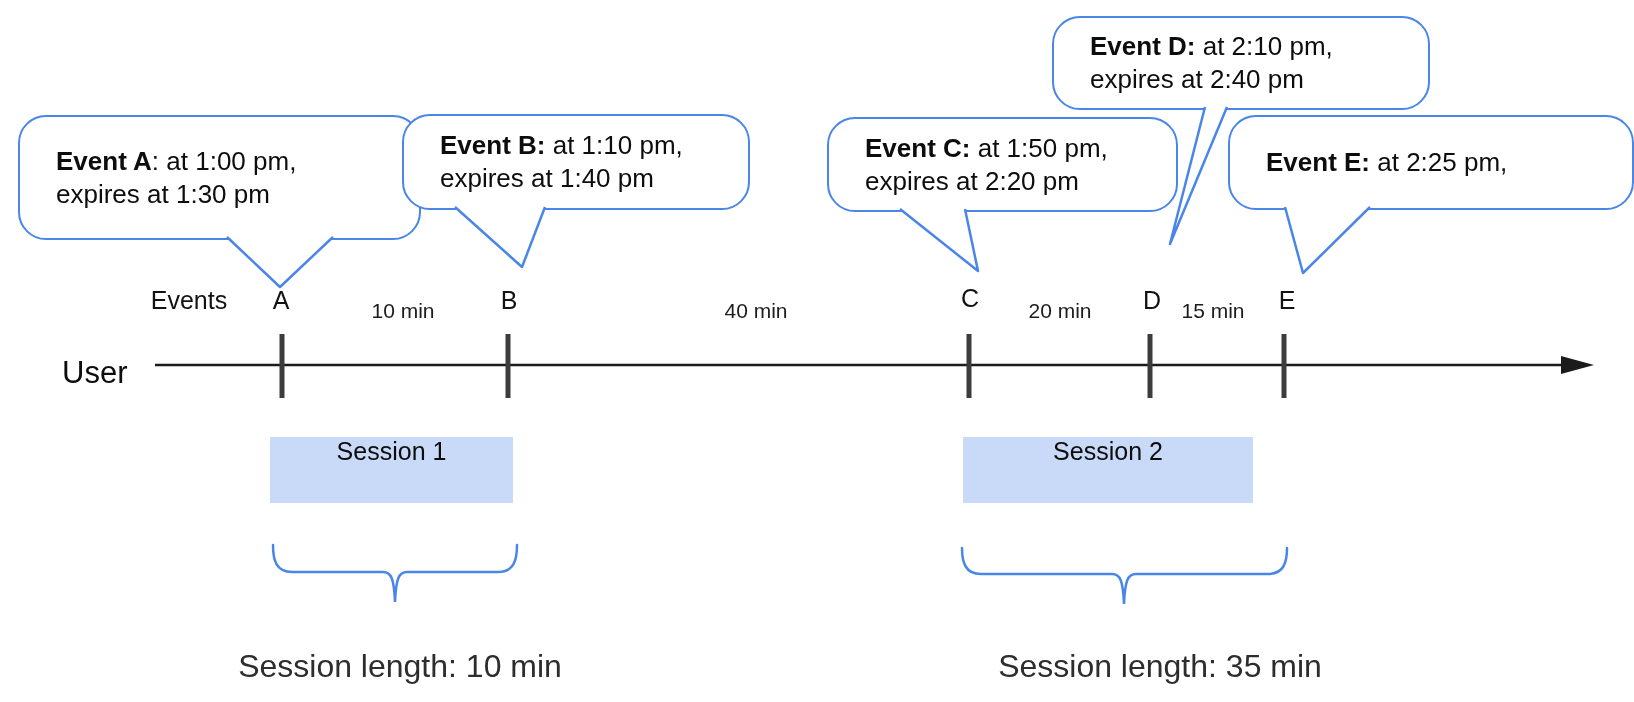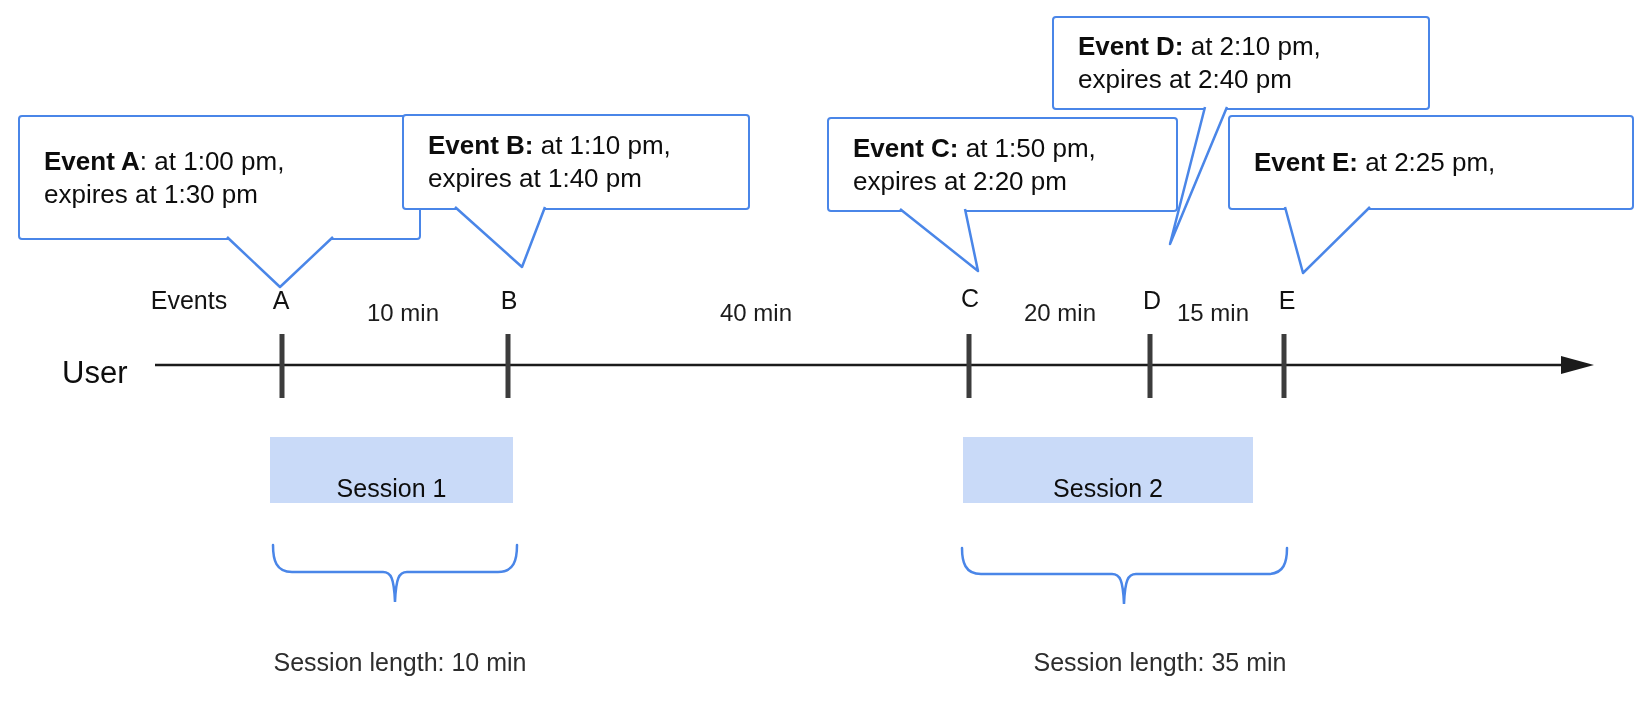--- a/index.html
+++ b/index.html
@@ -11,39 +11,39 @@
   }
   *{margin:0;padding:0;box-sizing:border-box}
   html,body{background:#fff}
   body{font-family:"Liberation Sans", sans-serif; color:#111;}
   #stage{position:relative;width:1634px;height:702px;background:#fff;overflow:hidden}
 
   .bubble{
     position:absolute;
     background:#fff;
     border:2.5px solid var(--bubble-border);
-    border-radius:4px;
+    border-radius:28px;
     display:flex;flex-direction:column;justify-content:center;
-    padding:0 8px 0 24px;
+    padding:0 8px 0 36px;
     font-size:26px;line-height:33px;color:#0d0d0d;
   }
   .bubble .b{font-weight:bold}
   .bubble .nl{display:block}
 
   .lbl{position:absolute;transform:translateX(-50%);white-space:nowrap;color:#121212}
   .ev{font-size:25px}
-  .iv{font-size:24px;color:#1c1c1c}
+  .iv{font-size:21px;color:#1c1c1c}
   .actor{position:absolute;font-size:31px;color:#0d0d0d;white-space:nowrap}
 
   .session{
     position:absolute;background:var(--session-fill);
-    display:flex;align-items:flex-end;justify-content:center;
+    display:flex;align-items:flex-start;justify-content:center;
     font-size:25px;color:#0d0d0d;
   }
-  .sess-len{font-size:25px;color:#2d2d2d;top:648px}
+  .sess-len{font-size:32px;color:#2d2d2d;top:648px}
 
   svg.overlay{position:absolute;left:0;top:0;pointer-events:none}
   .axis-line{stroke:var(--axis);stroke-width:2.5}
   .arrowhead{fill:var(--axis)}
   .tick{fill:var(--tick)}
   .tail{fill:#ffffff;stroke:var(--bubble-border);stroke-width:2.5;stroke-linejoin:round}
   .brace{fill:none;stroke:var(--brace);stroke-width:2.5;stroke-linecap:round}
 </style>
 </head>
 <body>

